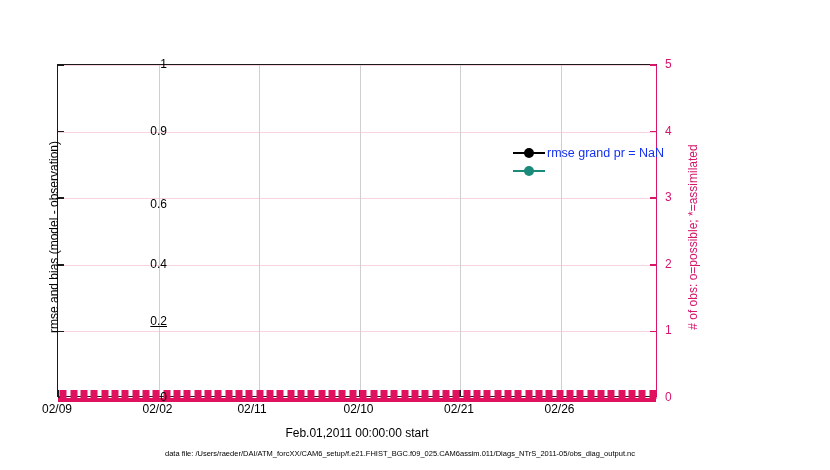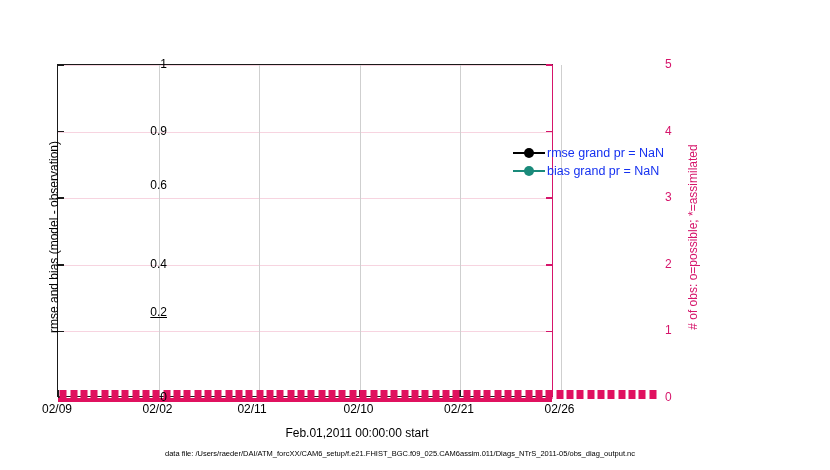--- a/index.html
+++ b/index.html
@@ -29,21 +29,21 @@
     color: #000000;
     line-height: 19px;
     white-space: nowrap;
   }
 
   
   #plot-area {
     position: absolute;
     left: 57px;
     top: 64px;
-    width: 496px;
+    width: 600px;
     height: 333px;
     box-sizing: border-box;
     border-top: 1.5px solid #1a1a1a;
     border-left: 1.5px solid #1a1a1a;
     border-bottom: 1.5px solid #1a1a1a;
     border-right: 1.5px solid #d6156b;
     background: #ffffff;
   }
   .grid-h {
     position: absolute;
@@ -337,30 +337,29 @@
         <span class="legend-line" style="background:#000000"></span>
         <span class="legend-dot" style="background:#000000"></span>
       </span>
       <span class="legend-text">rmse grand pr = NaN</span>
     </div>
     <div class="legend-row">
       <span class="legend-sample">
         <span class="legend-line" style="background:#1a8a7a"></span>
         <span class="legend-dot" style="background:#1a8a7a"></span>
       </span>
-      <span class="legend-text">bias grand pr = NaN</span>
     </div>
   </div>
 </div>
 
 <div id="ytick-labels-left">
     <div class="ylabel-left" style="top: 397px;">0</div>
-    <div class="ylabel-left" style="top: 312px; text-decoration: underline;">0.2</div>
+    <div class="ylabel-left" style="top: 321px; text-decoration: underline;">0.2</div>
     <div class="ylabel-left" style="top: 263.8px;">0.4</div>
-    <div class="ylabel-left" style="top: 185px; margin-left: 7px;">0.6</div>
+    <div class="ylabel-left" style="top: 204px; margin-left: 7px;">0.6</div>
     <div class="ylabel-left" style="top: 130.6px;">0.9</div>
     <div class="ylabel-left" style="top: 64px;">1</div>
   </div>
 <div id="ytick-labels-right">
     <div class="ylabel-right" style="top: 397px;">0</div>
     <div class="ylabel-right" style="top: 330.4px;">1</div>
     <div class="ylabel-right" style="top: 263.8px;">2</div>
     <div class="ylabel-right" style="top: 197.2px;">3</div>
     <div class="ylabel-right" style="top: 130.6px;">4</div>
     <div class="ylabel-right" style="top: 64px;">5</div>

